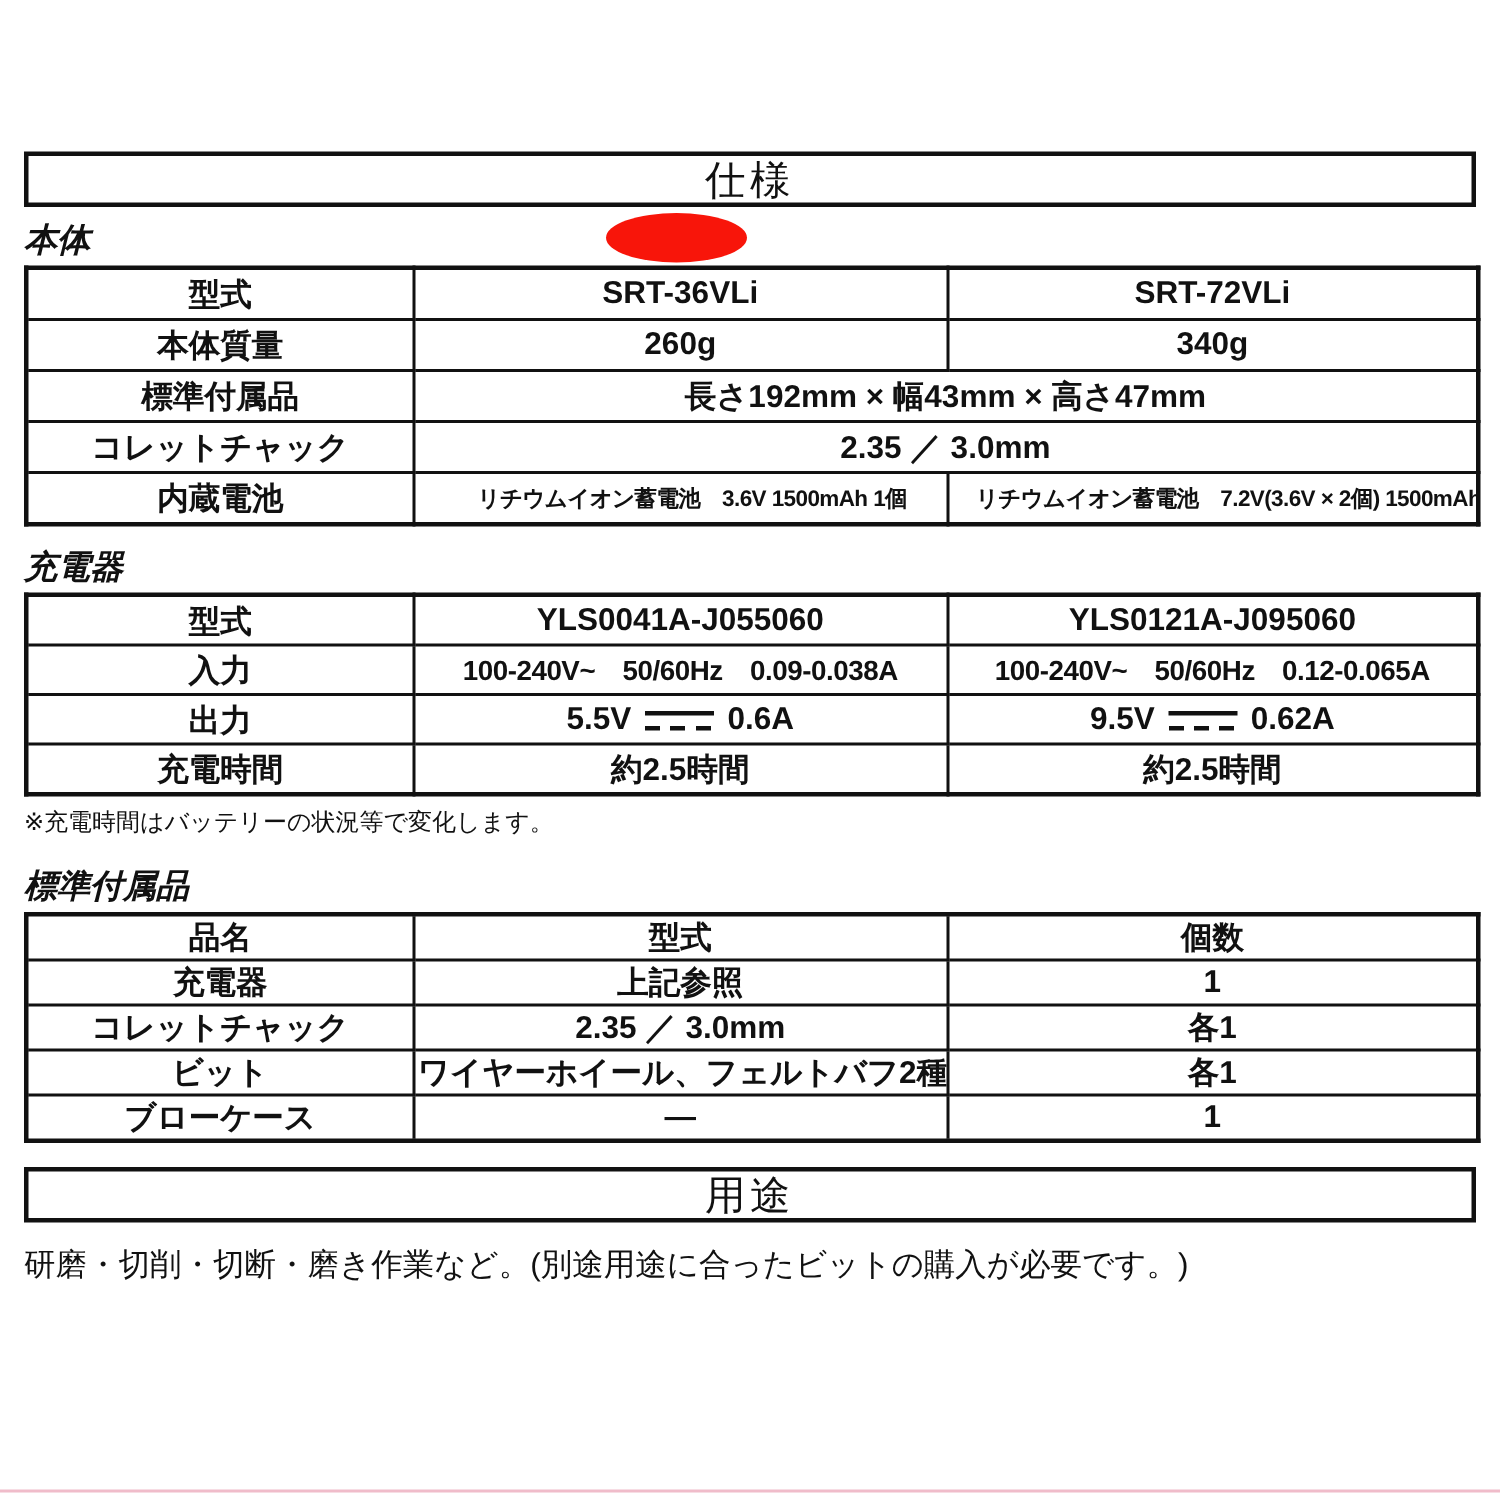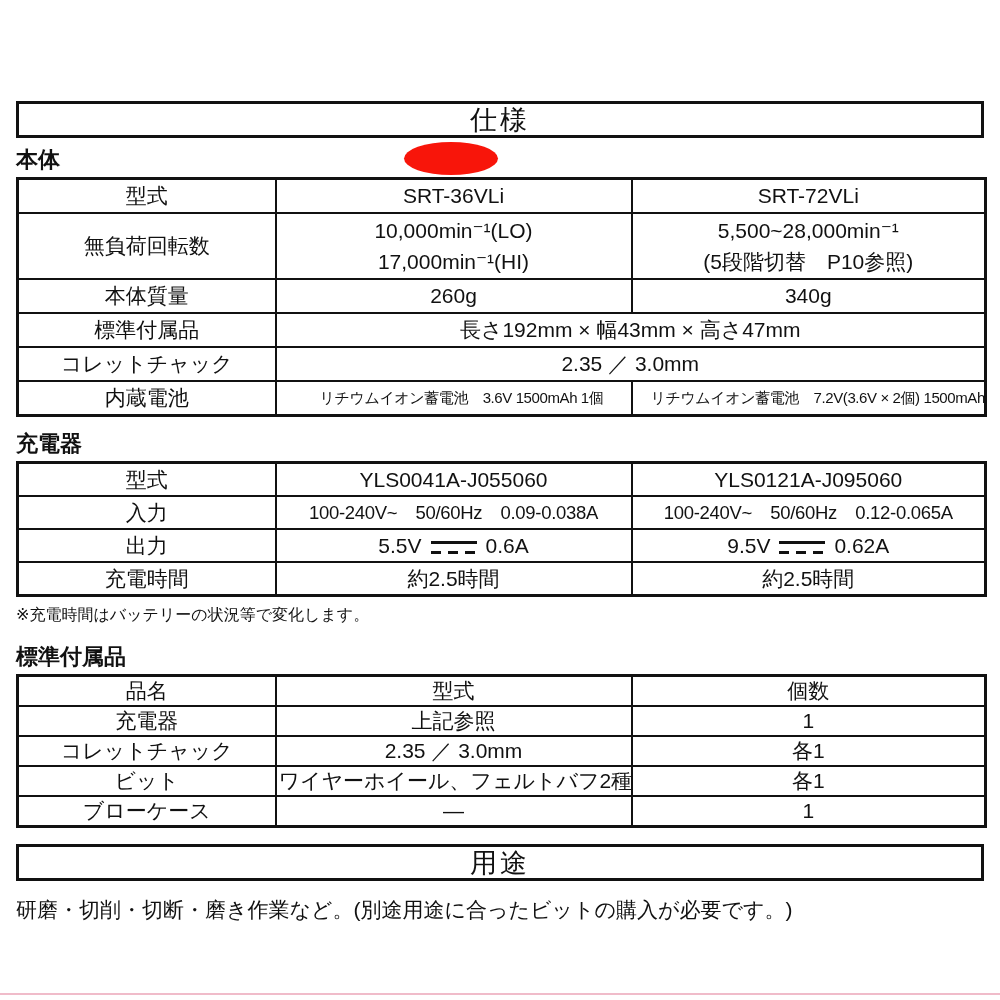--- a/index.html
+++ b/index.html
@@ -8,30 +8,30 @@
     font-family:"Liberation Sans","DejaVu Sans",sans-serif;
     color:#111;-webkit-font-smoothing:antialiased;overflow:hidden;
   }
   .content{position:absolute;left:16px;top:0;width:968px;}
 
   .title-box{
     margin-top:101px;border:3px solid #111;height:37px;box-sizing:border-box;
     display:flex;align-items:center;justify-content:center;
     font-size:27px;font-weight:normal;letter-spacing:3px;
   }
-  .section-label{font-size:22px;font-weight:bold;margin-top:9px;line-height:26px;}
+  .section-label{font-size:22px;font-weight:bold;margin-top:9px;line-height:26px;font-style:italic;}
 
   .red-oval{
     position:absolute;left:404px;top:142px;width:94px;height:33px;
     border-radius:50%;z-index:5;
   }
 
   table{border-collapse:collapse;width:968px;table-layout:fixed;margin-top:4px;}
   table,td,th{border:2px solid #111;}
-  table{border-width:3px;}
+  table{border-width:3px;font-weight:bold;}
   td{
     text-align:center;vertical-align:middle;font-size:21px;padding:0 2px;
     overflow:hidden;white-space:nowrap;
   }
   col.c1{width:258px;} col.c2{width:356px;} col.c3{width:354px;}
 
   .t-body td{height:32px;}
   .t-body tr.r-speed td{height:64px;}
   .t-body td .line{line-height:31px;}
   .t-body tr.r-batt td.small{font-size:15px;letter-spacing:-0.4px;padding-left:18px;}
@@ -66,31 +66,20 @@
     <colgroup>
         <col class="c1">
         <col class="c2">
         <col class="c3">
       </colgroup>
     <tbody>
         <tr>
       <td>型式</td>
       <td>SRT-36VLi</td>
       <td>SRT-72VLi</td>
-    </tr>
-    <tr class="r-speed">
-      <td>無負荷回転数</td>
-      <td>
-        <div class="line">10,000min⁻¹(LO)</div>
-        <div class="line">17,000min⁻¹(HI)</div>
-      </td>
-      <td>
-        <div class="line">5,500~28,000min⁻¹</div>
-        <div class="line">(5段階切替　P10参照)</div>
-      </td>
     </tr>
     <tr>
       <td>本体質量</td>
       <td>260g</td>
       <td>340g</td>
     </tr>
     <tr>
       <td>標準付属品</td>
       <td colspan="2">長さ192mm × 幅43mm × 高さ47mm</td>
     </tr>

